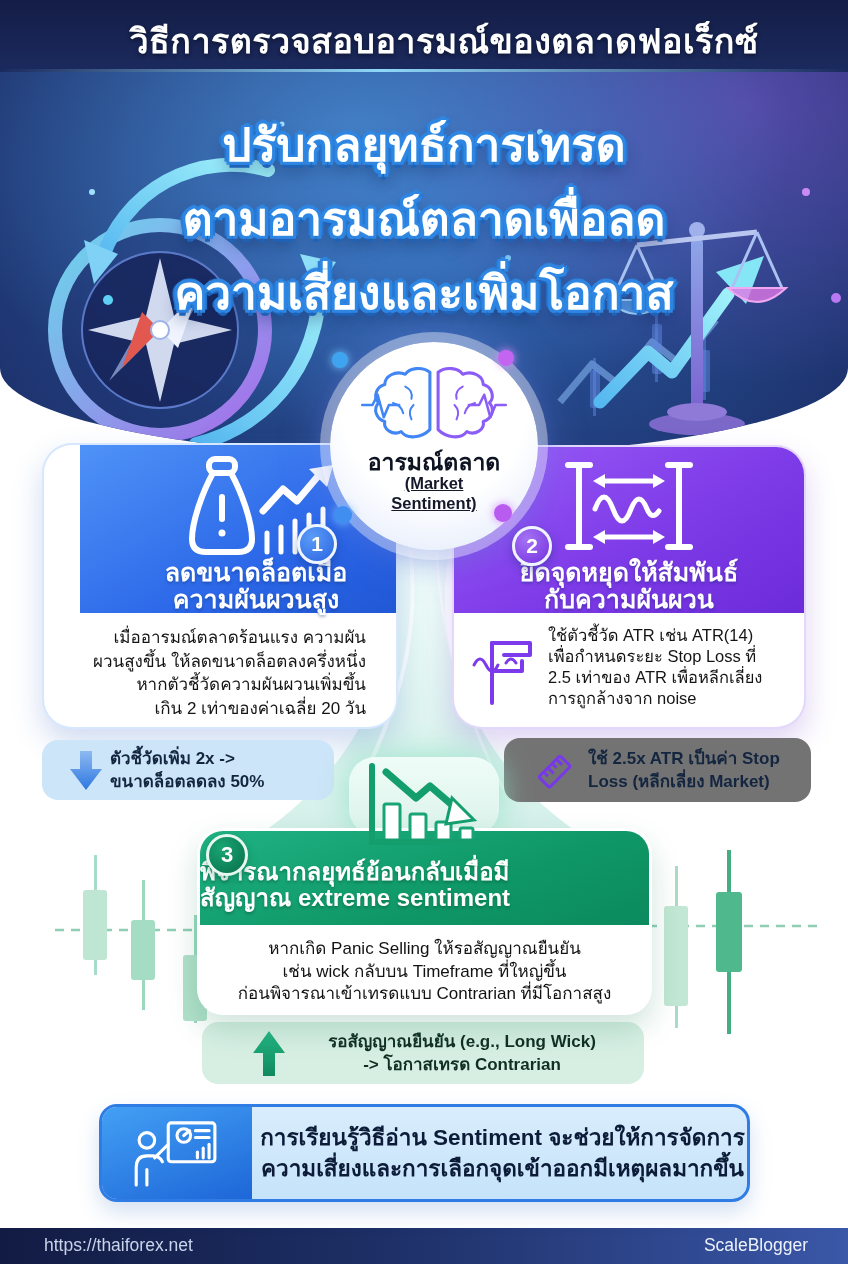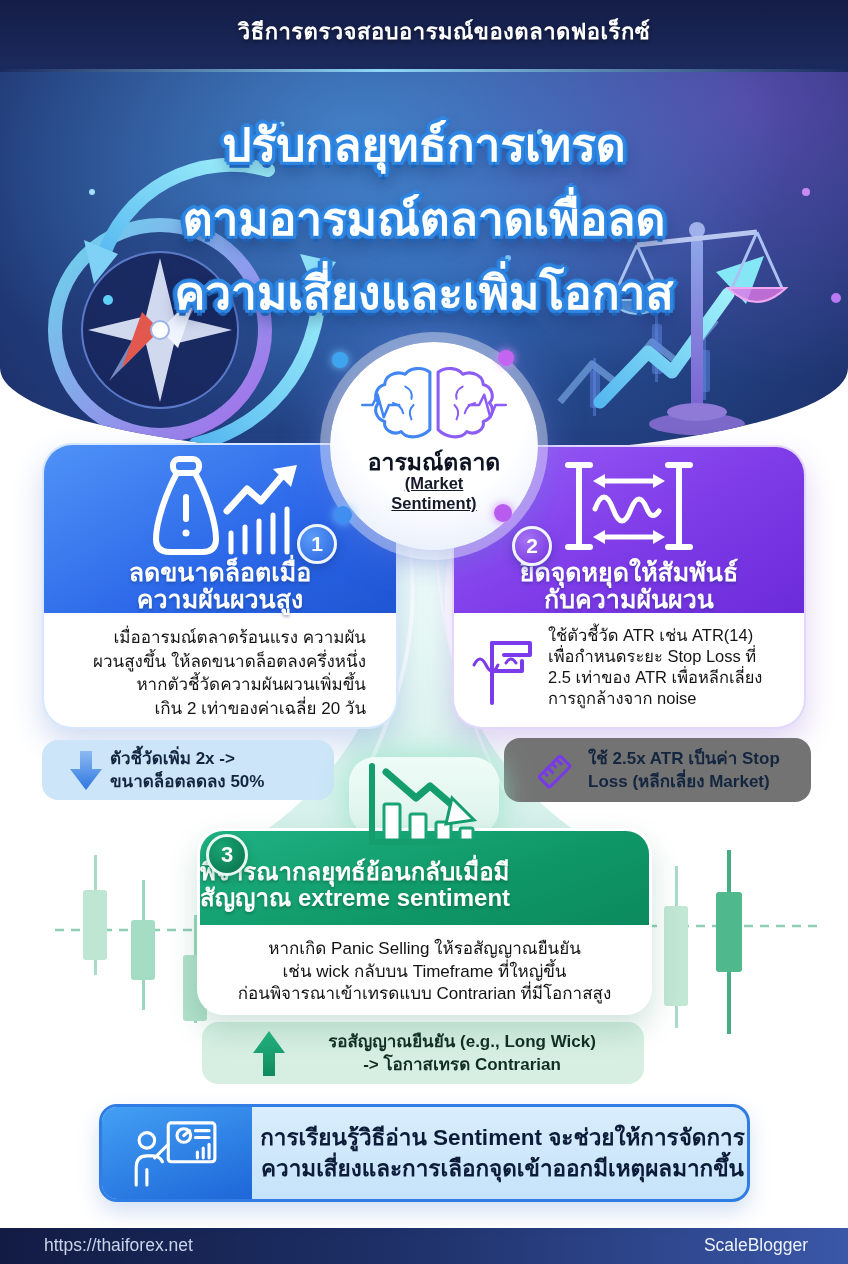--- a/index.html
+++ b/index.html
@@ -14,21 +14,21 @@
   .topbar {
     position:absolute; left:0; top:0; width:848px; height:72px;
     background:linear-gradient(180deg,#141d46 0%,#1b2a5e 100%);
   }
   .topbar::after {
     content:""; position:absolute; left:0; bottom:0; width:100%; height:3px;
     background:linear-gradient(90deg,rgba(120,200,255,0) 0%,rgba(150,225,255,.95) 45%,rgba(120,200,255,0) 100%);
   }
   .topbar-title {
     position:absolute; left:0; top:14px; width:100%; text-align:center;
-    color:#ffffff; font-size:22px; font-weight:bold; letter-spacing:.5px;
+    color:#ffffff; font-size:34px; font-weight:bold; letter-spacing:.5px;
     text-shadow:0 2px 4px rgba(0,0,0,.45);
     padding-left:40px;
   }
 
   
   .hero {
     position:absolute; left:0; top:72px; width:848px; height:384px;
     border-bottom-left-radius:424px 88px; border-bottom-right-radius:424px 88px;
     background:
       radial-gradient(ellipse 620px 420px at 42% 16%, rgba(90,165,235,.55), rgba(90,165,235,0) 70%),
@@ -76,21 +76,21 @@
   
   .card {
     position:absolute; background:#ffffff; border-radius:30px; z-index:2;
     border:2px solid rgba(210,228,255,.9);
     box-shadow:0 14px 30px rgba(40,90,190,.22);
     overflow:hidden;
   }
   .card-blue  { left:42px;  top:443px; width:356px; height:286px; }
   .card-purple{ left:452px; top:445px; width:354px; height:284px; border-color:rgba(226,214,252,.95); box-shadow:0 14px 30px rgba(110,60,200,.22); }
   .card-head { width:100%; text-align:center; }
-  .card-blue  .card-head { height:168px; background:linear-gradient(150deg,#4f92f7 0%,#2b67e8 60%,#1f55d2 100%); }
+  .card-blue  .card-head { height:168px; background:linear-gradient(150deg,#4f92f7 0%,#2b67e8 60%,#1f55d2 100%);margin-left:36px; }
   .card-purple.card .card-head { height:166px; background:linear-gradient(150deg,#9a5cf7 0%,#7e3be8 55%,#6c2bd9 100%); }
   .head-icon { margin-top:10px; }
   .card-title { line-height:27px; font-size:25px; font-weight:bold; color:#ffffff; text-shadow:0 2px 3px rgba(10,40,100,.35); }
   .card-body { position:relative; }
   .body-line { display:block; }
   .card-blue .card-body { padding:13px 30px 0 36px; }
   .card-blue .body-line { font-size:17px; line-height:23.5px; color:#141414;text-align:right; }
   .card-purple .card-body { padding:12px 14px 0 94px; }
   .card-purple .body-line { font-size:16.5px; line-height:21px; color:#141414; }
   .caliper { position:absolute; left:16px; top:24px; }

